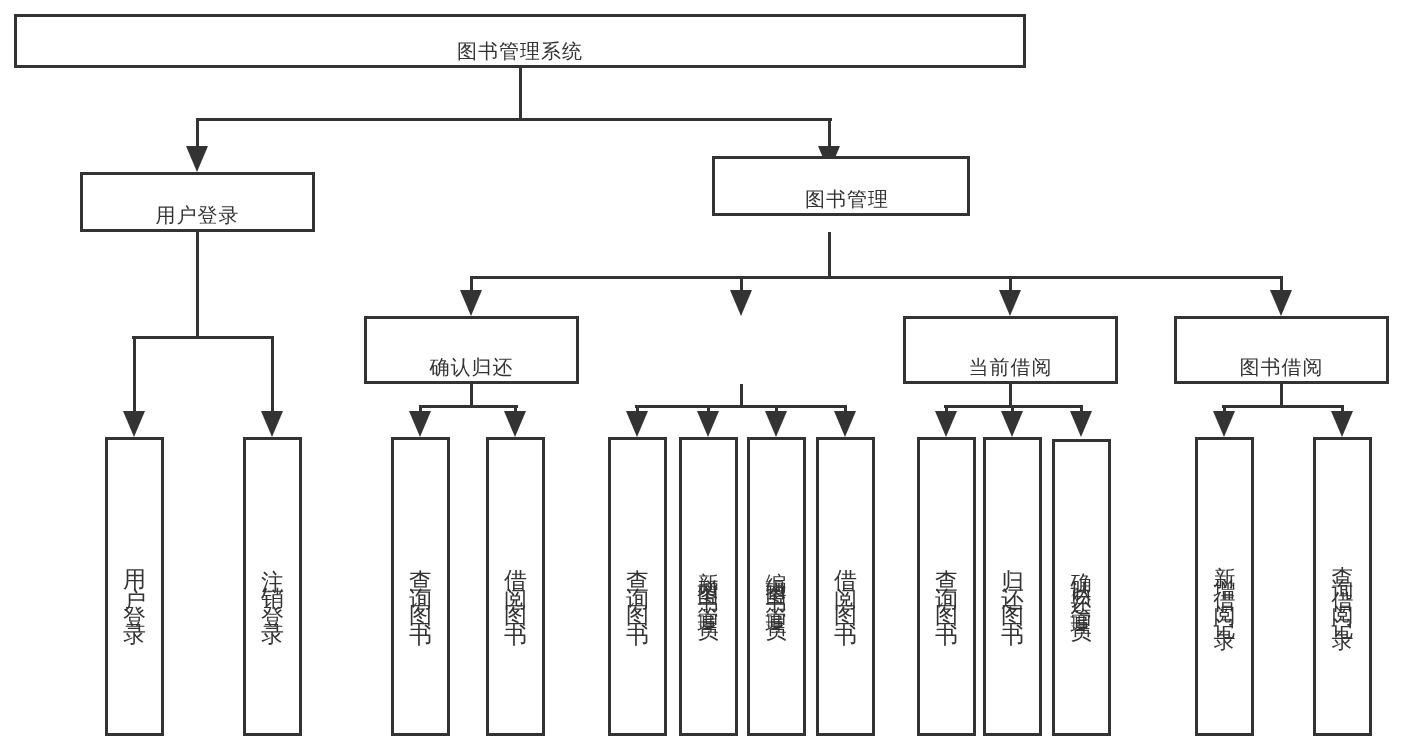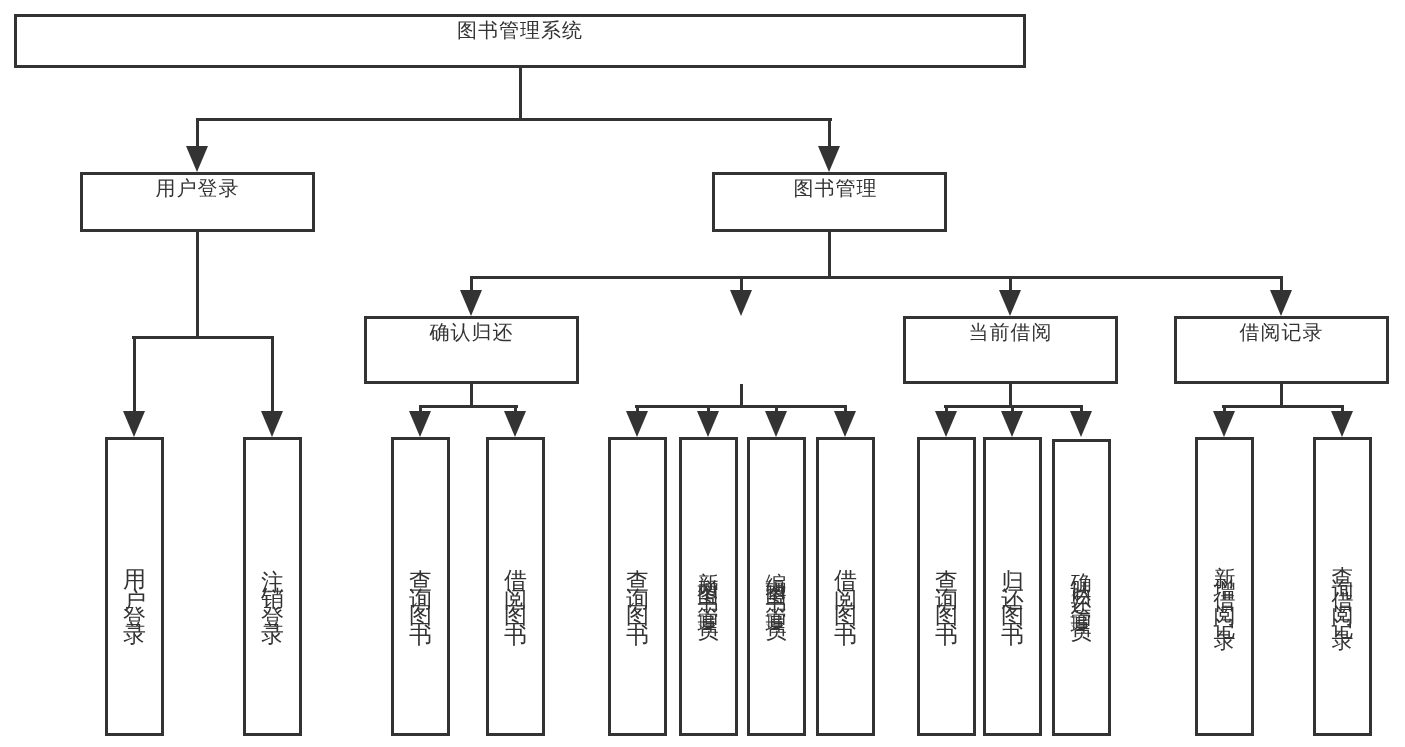--- a/index.html
+++ b/index.html
@@ -11,21 +11,21 @@
     overflow: hidden;
     font-family: "Liberation Sans", sans-serif;
     color: #333333;
   }
   .hbox {
     position: absolute;
     box-sizing: border-box;
     border: 3px solid #333333;
     background: #ffffff;
     display: flex;
-    align-items: flex-start;
+    align-items: flex-end;
     justify-content: center;
     font-size: 20px;
     letter-spacing: 1px;
   }
   .vbox {
     position: absolute;
     box-sizing: border-box;
     border: 3px solid #333333;
     background: #ffffff;
     display: flex;
@@ -74,21 +74,21 @@
   <div class="line" style="left:519px; top:68px; width:3px; height:50px;"></div>
   <div class="line" style="left:196px; top:118px; width:636px; height:3px;"></div>
   <div class="line" style="left:196px; top:118px; width:3px; height:30px;"></div>
   <div class="line" style="left:828px; top:118px; width:3px; height:30px;"></div>
   <div class="arrow" style="left:186px; top:146px;"></div>
   <div class="arrow" style="left:818px; top:146px;"></div>
 
   <div class="hbox" style="left:80px; top:172px; width:235px; height:60px;">
     <span>用户登录</span>
   </div>
-  <div class="hbox" style="left:712px; top:172px; width:235px; height:60px;padding-left:12px;">
+  <div class="hbox" style="left:712px; top:156px; width:258px; height:60px;padding-left:12px;">
     <span>图书管理</span>
   </div>
 
   <div class="line" style="left:196px; top:232px; width:3px; height:104px;"></div>
   <div class="line" style="left:132px; top:336px; width:142px; height:3px;"></div>
   <div class="line" style="left:133px; top:336px; width:3px; height:78px;"></div>
   <div class="line" style="left:271px; top:336px; width:3px; height:78px;"></div>
   <div class="arrow" style="left:123px; top:411px;"></div>
   <div class="arrow" style="left:261px; top:411px;"></div>
 
@@ -103,21 +103,21 @@
   <div class="arrow" style="left:999px; top:290px;"></div>
   <div class="arrow" style="left:1270px; top:290px;"></div>
 
   <div class="hbox" style="left:364px; top:316px; width:215px; height:68px;">
     <span>确认归还</span>
   </div>
   <div class="hbox" style="left:903px; top:316px; width:215px; height:68px;">
     <span>当前借阅</span>
   </div>
   <div class="hbox" style="left:1174px; top:316px; width:215px; height:68px;">
-    <span>借阅记录</span>
+    <span>图书借阅</span>
   </div>
 
   <div class="line" style="left:470px; top:384px; width:3px; height:23px;"></div>
   <div class="line" style="left:740px; top:384px; width:3px; height:23px;"></div>
   <div class="line" style="left:1009px; top:384px; width:3px; height:23px;"></div>
   <div class="line" style="left:1280px; top:384px; width:3px; height:23px;"></div>
 
   <div class="line" style="left:419px; top:405px; width:99px; height:3px;"></div>
   <div class="line" style="left:419px; top:405px; width:3px; height:10px;"></div>
   <div class="line" style="left:514px; top:405px; width:3px; height:10px;"></div>

